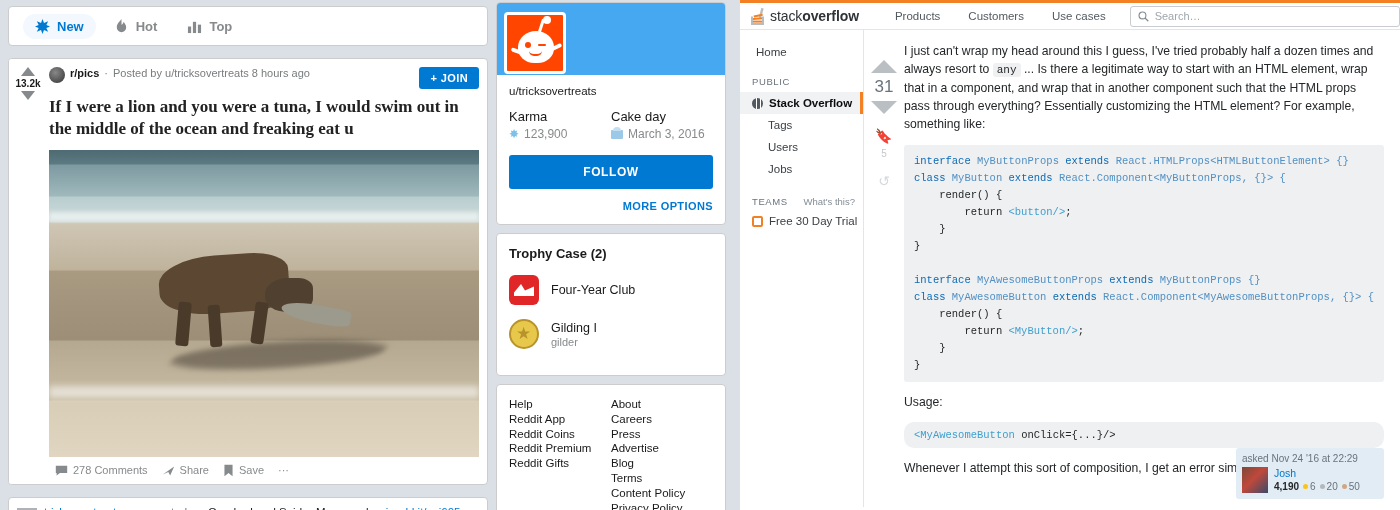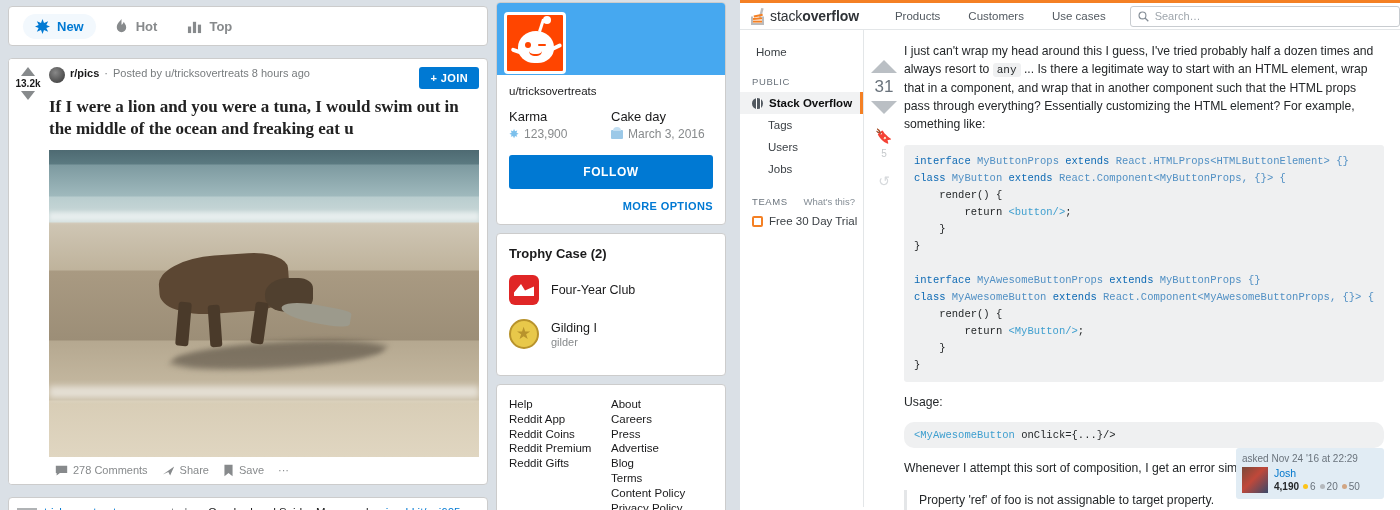--- a/index.html
+++ b/index.html
@@ -515,21 +515,20 @@
 <span>        return </span><span class="k-tag">&lt;MyButton/&gt;</span><span>;</span>
 <span>    }</span>
 <span>}</span></div>
 
           <div class="so-text">Usage:</div>
 
           <div class="codeline"><span class="k-tag">&lt;MyAwesomeButton</span><span> onClick={...}/&gt;</span></div>
 
           <div class="so-text">Whenever I attempt this sort of composition, I get an error similar to:</div>
 
-          <div class="quote">Property 'ref' of foo is not assignable to target property.</div>
 
         </div>
 
         <div class="ownercard">
           <div class="oc-when">asked Nov 24 '16 at 22:29</div>
           <div class="oc-row">
             <div class="oc-av"></div>
             <div>
               <div class="oc-name">Josh</div>
               <div class="oc-rep">

